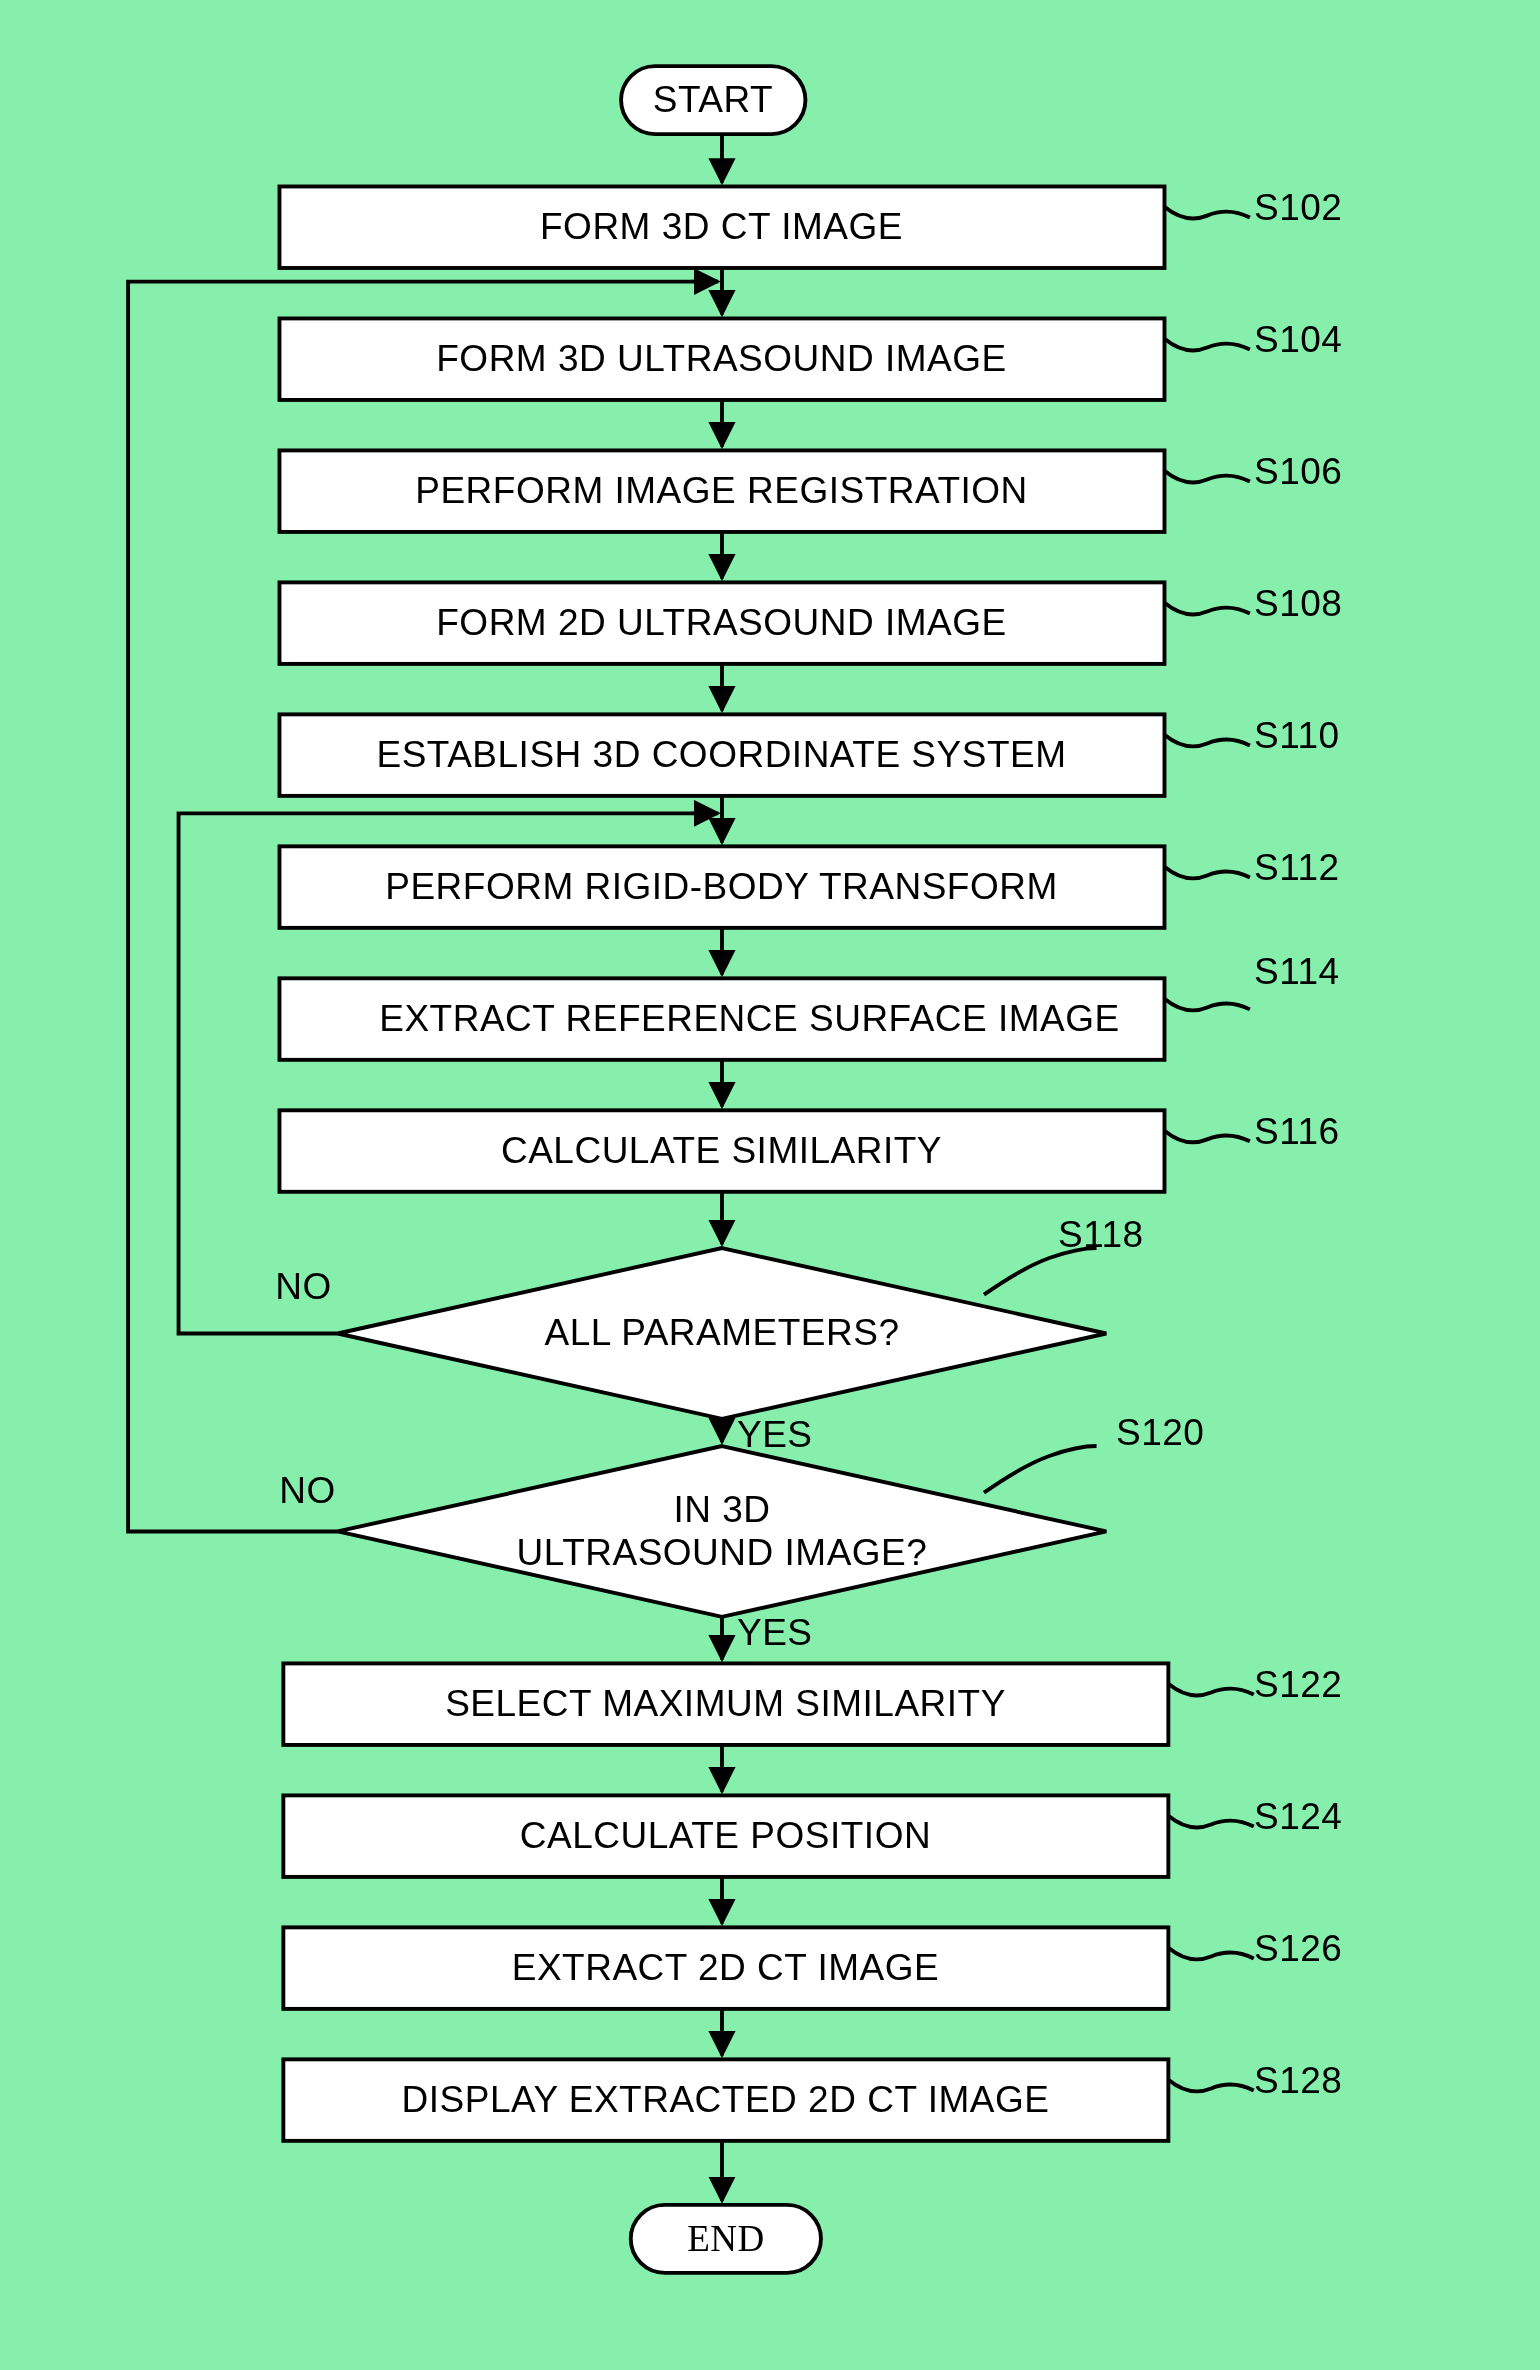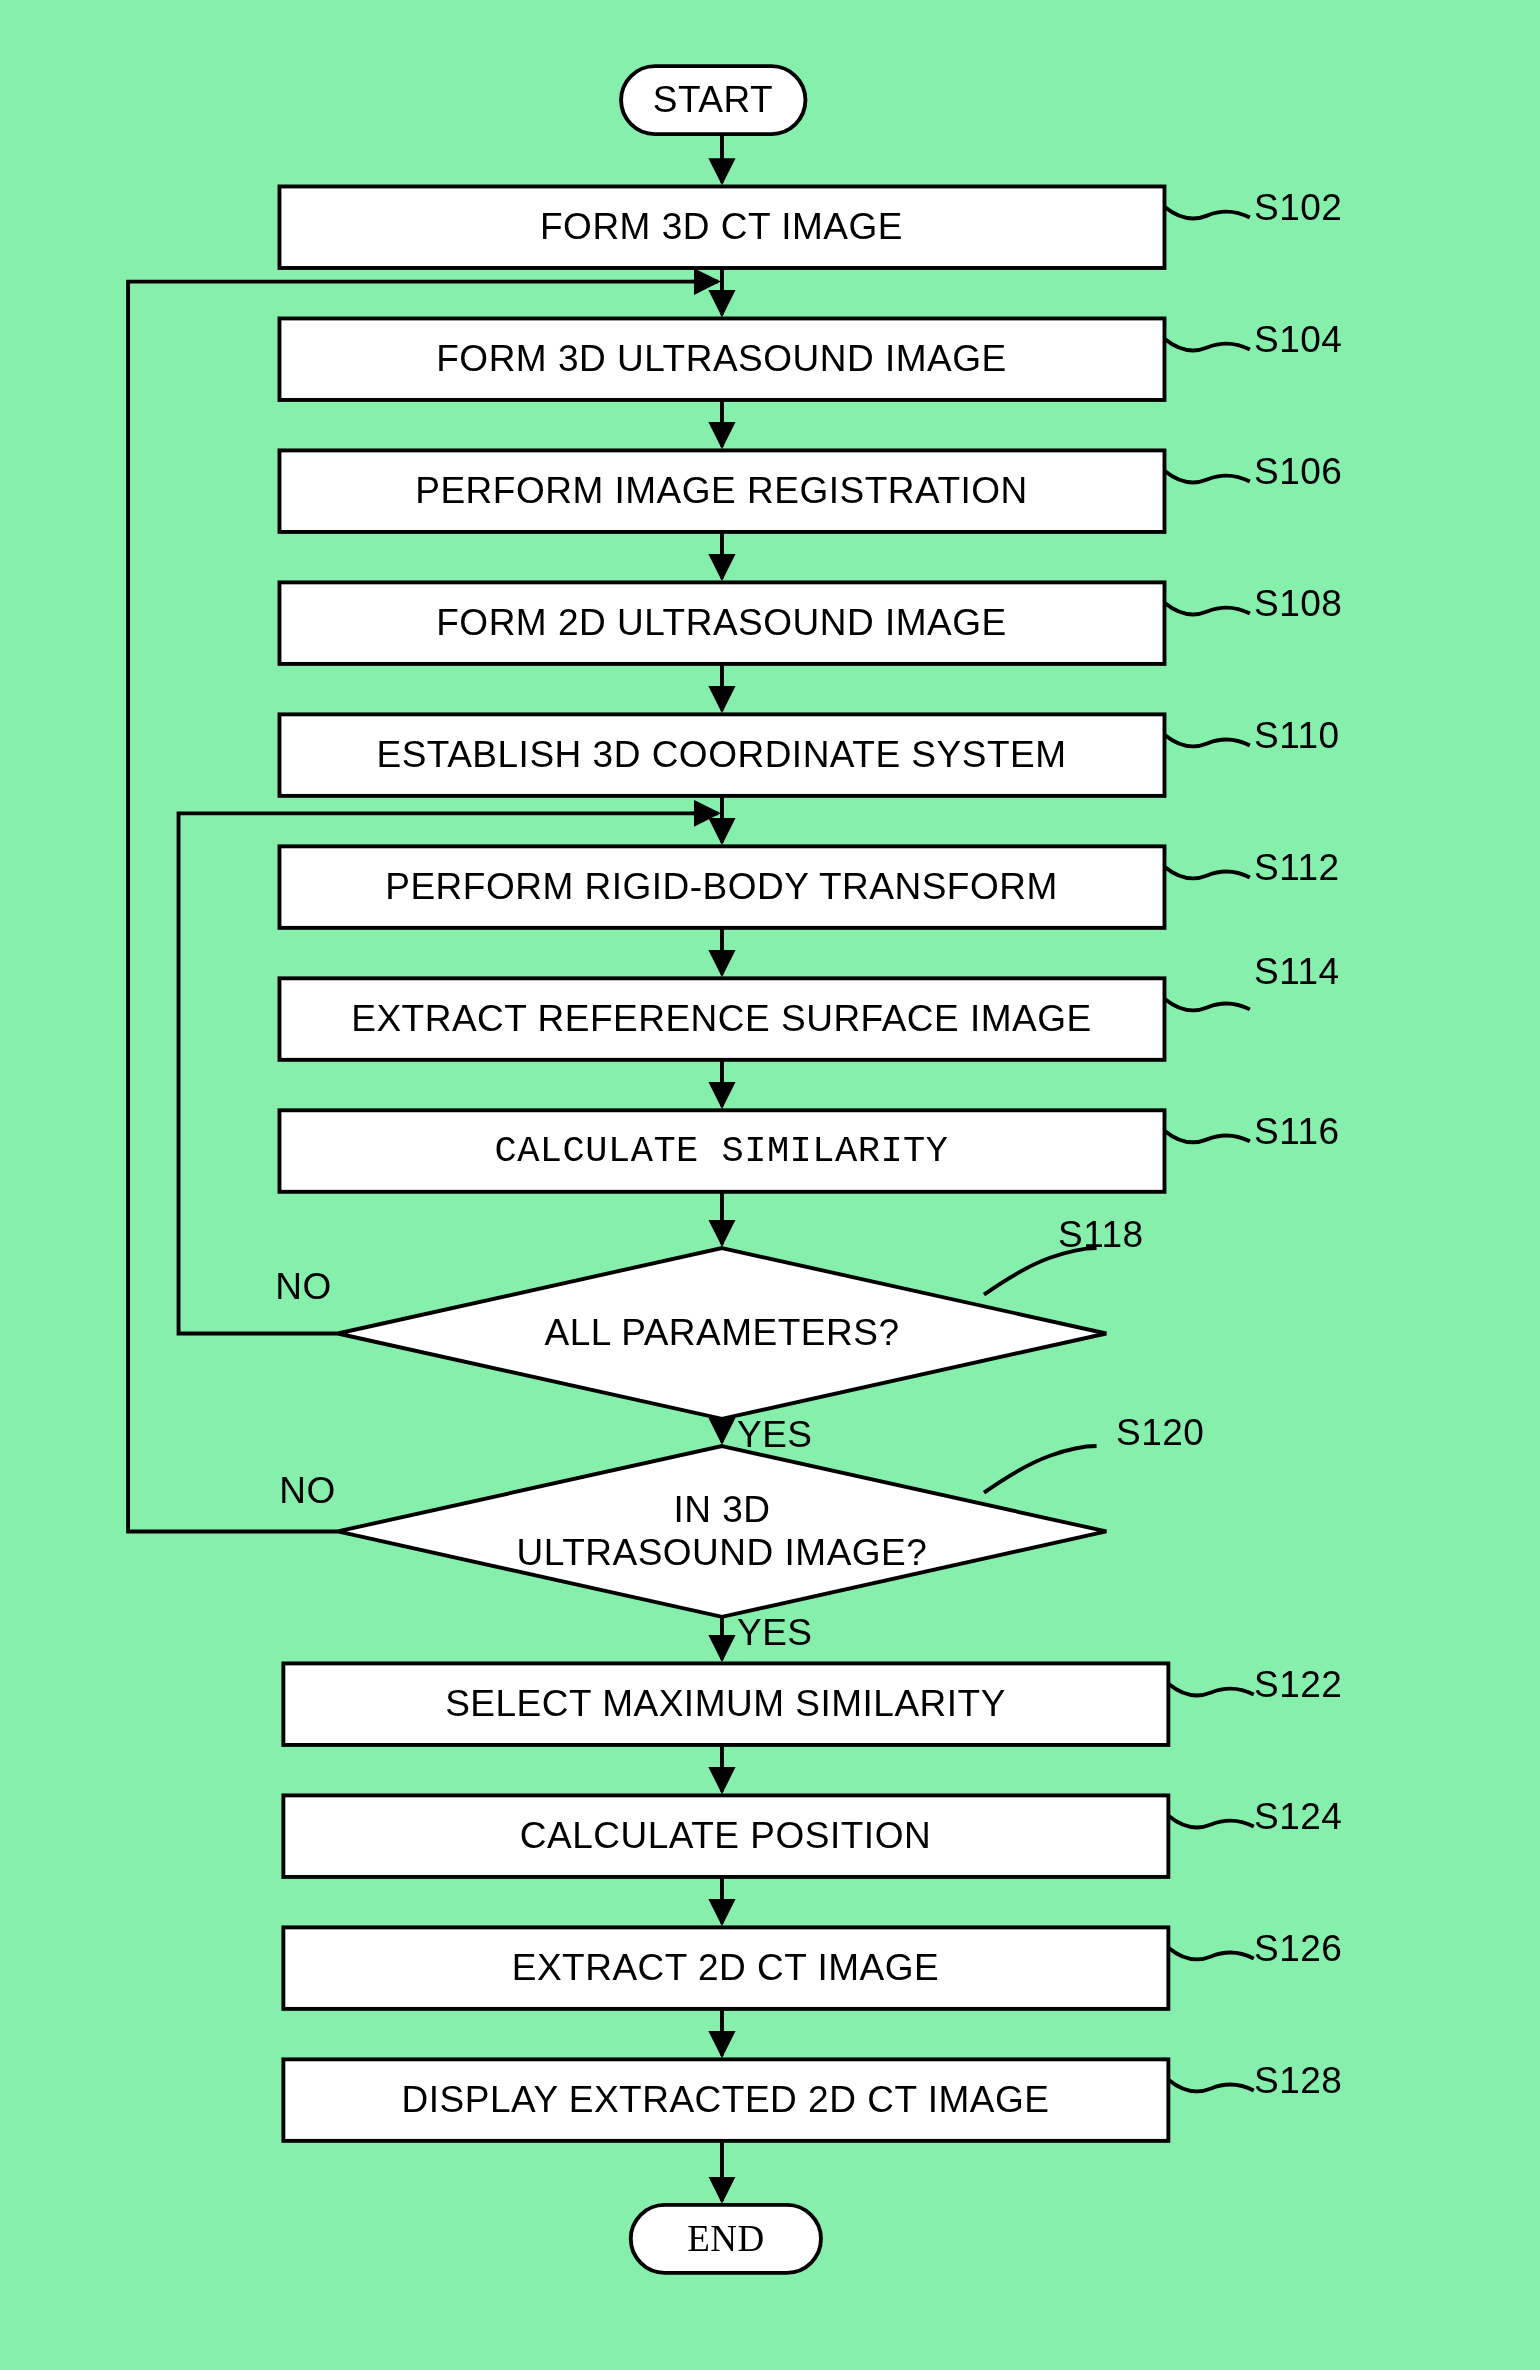--- a/index.html
+++ b/index.html
@@ -141,22 +141,22 @@
   </svg>
 
   <div class="node-text term-text" style="left:621px;top:66px;width:184px;height:68px;">START</div>
 
   <div class="node-text box-text" style="left:279px;top:186px;width:885px;height:82px;">FORM 3D CT IMAGE</div>
   <div class="node-text box-text" style="left:279px;top:318px;width:885px;height:82px;">FORM 3D ULTRASOUND IMAGE</div>
   <div class="node-text box-text" style="left:279px;top:450px;width:885px;height:82px;">PERFORM IMAGE REGISTRATION</div>
   <div class="node-text box-text" style="left:279px;top:582px;width:885px;height:82px;">FORM 2D ULTRASOUND IMAGE</div>
   <div class="node-text box-text" style="left:279px;top:714px;width:885px;height:82px;">ESTABLISH 3D COORDINATE SYSTEM</div>
   <div class="node-text box-text" style="left:279px;top:846px;width:885px;height:82px;">PERFORM RIGID-BODY TRANSFORM</div>
-  <div class="node-text box-text" style="left:279px;top:978px;width:885px;height:82px;">EXTRACT REFERENCE SURFACE IMAGE</div>
-  <div class="node-text box-text" style="left:279px;top:1110px;width:885px;height:82px;font-family:Liberation Mono, monospace;">CALCULATE SIMILARITY</div>
+  <div class="node-text box-text" style="left:279px;top:978px;width:885px;height:82px;padding-left:28px;">EXTRACT REFERENCE SURFACE IMAGE</div>
+  <div class="node-text box-text" style="left:279px;top:1110px;width:885px;height:82px;">CALCULATE SIMILARITY</div>
 
   <div class="node-text dec-text" style="left:435px;top:1300px;width:574px;height:66px;">ALL PARAMETERS?</div>
   <div class="node-text dec-text" style="left:435px;top:1477px;width:574px;height:109px;">IN 3D
 ULTRASOUND IMAGE?</div>
 
   <div class="node-text box-text" style="left:283px;top:1663px;width:885px;height:82px;">SELECT MAXIMUM SIMILARITY</div>
   <div class="node-text box-text" style="left:283px;top:1795px;width:885px;height:82px;">CALCULATE POSITION</div>
   <div class="node-text box-text" style="left:283px;top:1927px;width:885px;height:82px;">EXTRACT 2D CT IMAGE</div>
   <div class="node-text box-text" style="left:283px;top:2059px;width:885px;height:82px;">DISPLAY EXTRACTED 2D CT IMAGE</div>
 

